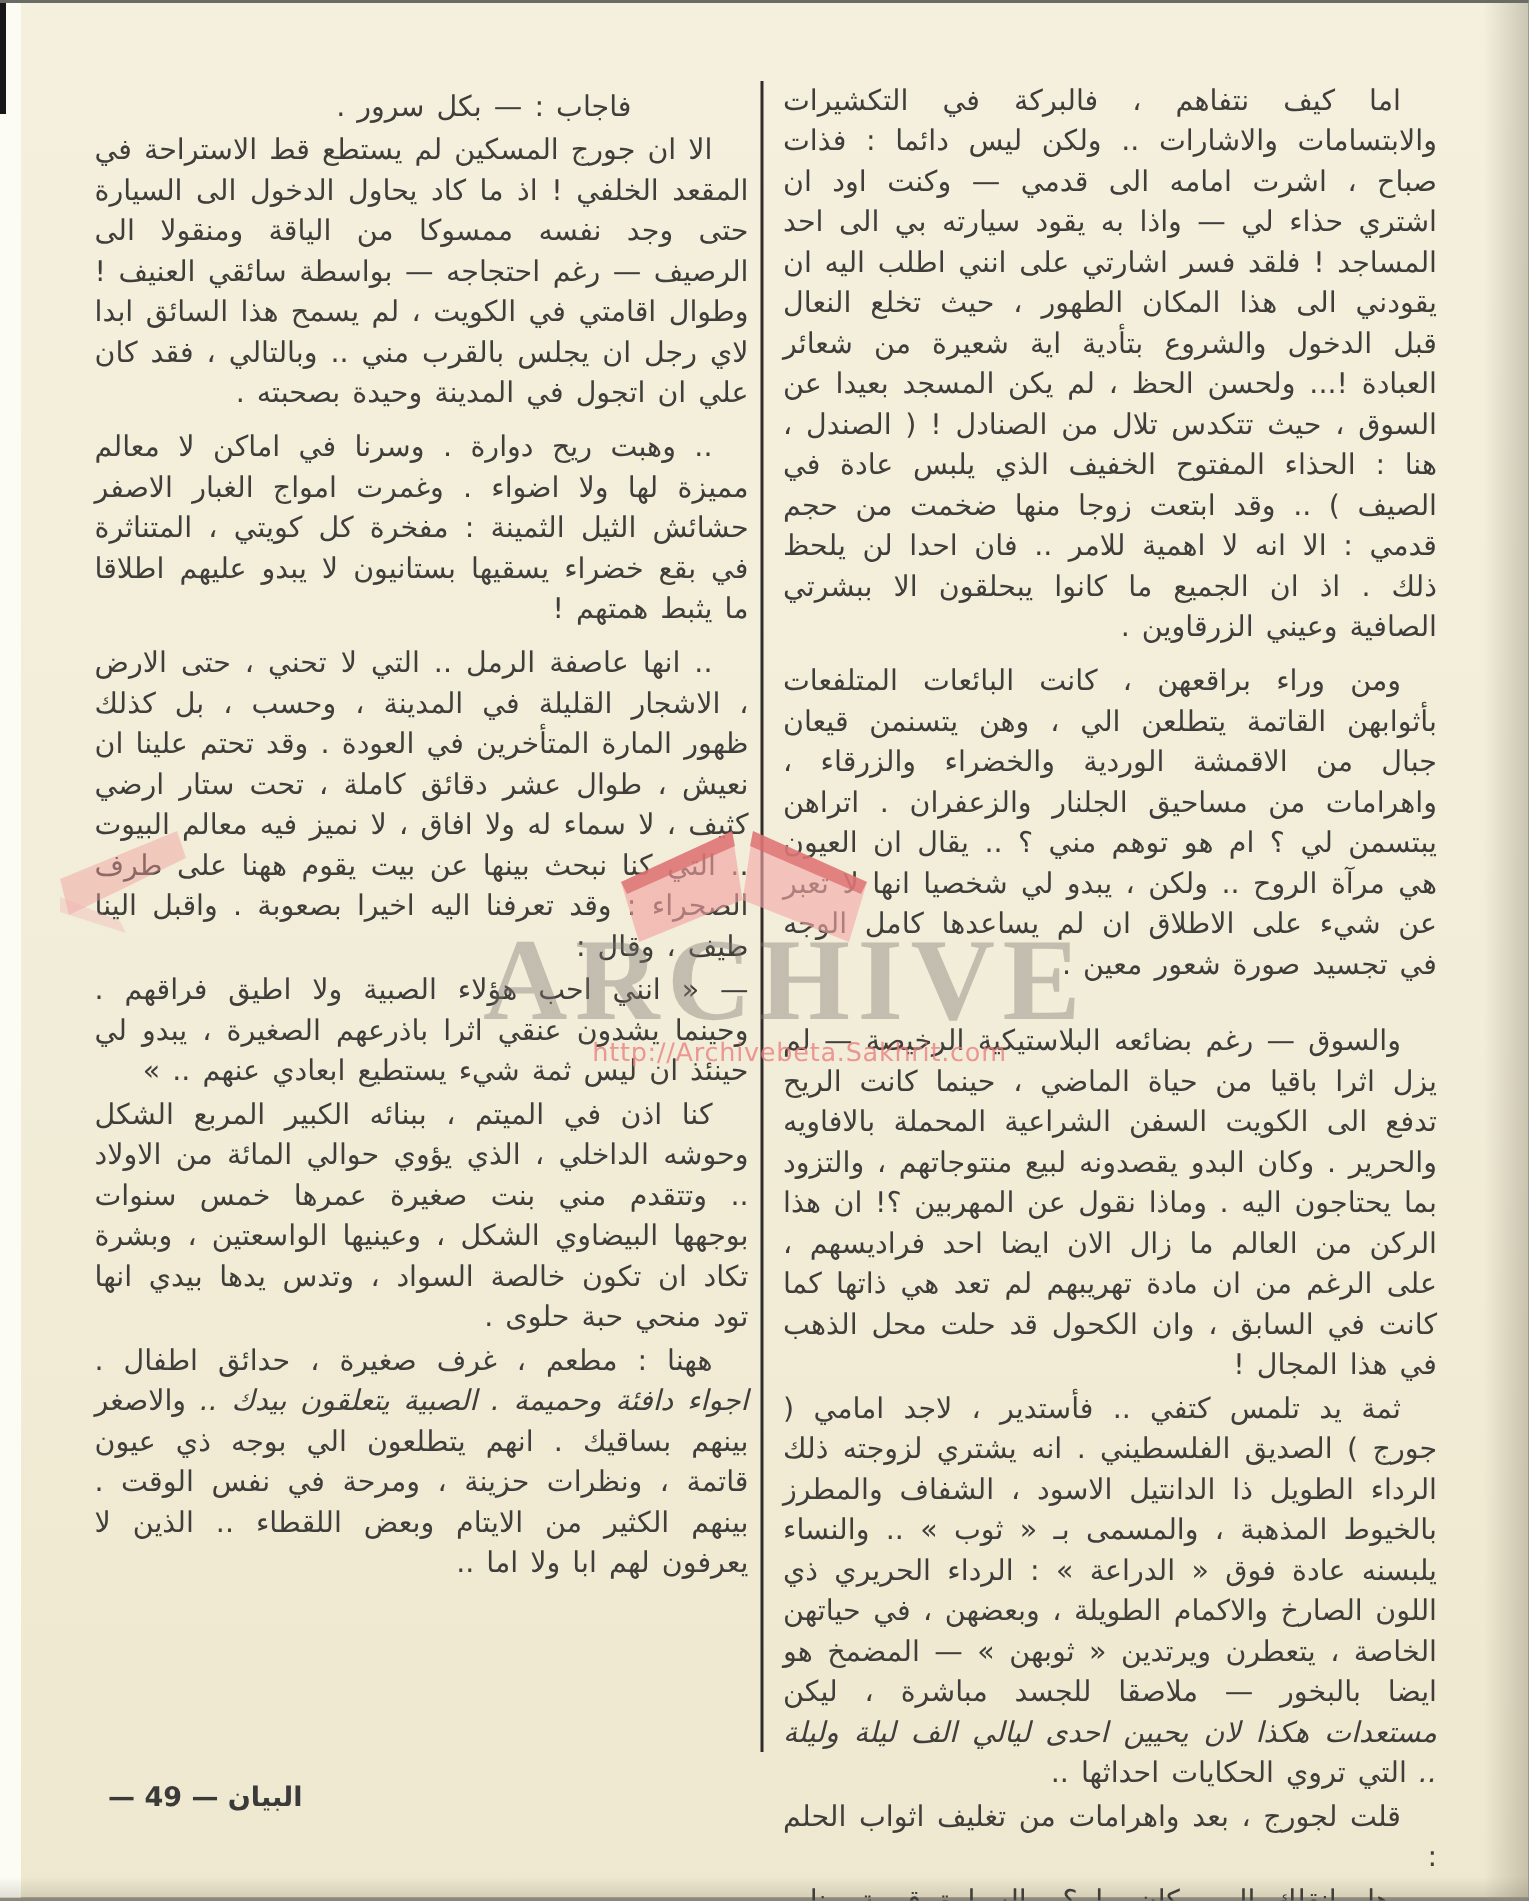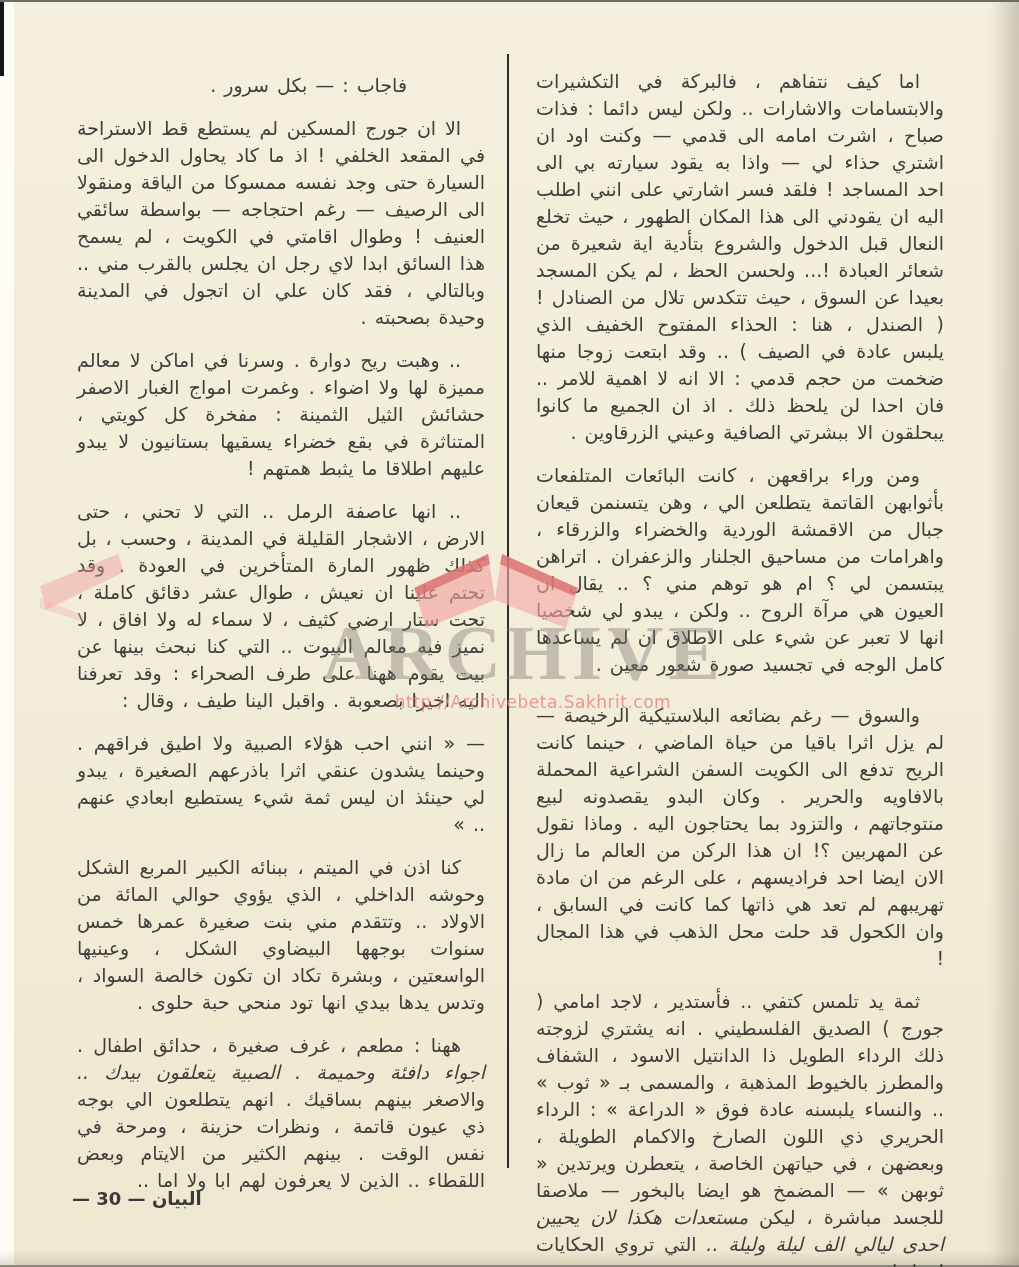--- a/index.html
+++ b/index.html
@@ -26,21 +26,21 @@
   .divider{position:absolute;left:507px;top:52px;width:2px;height:1114px;background:#2e2d2b;}
   
   .col{
     position:absolute;top:50px;width:440px;
     direction:rtl;text-align:justify;
     color:#3f3e3a;font-size:19px;line-height:27px;
     word-spacing:2px;
   }
   .col-right{left:520px;}
   .col-left{left:61px;top:54px;}
-  .para{margin:16px;text-indent:24px;}
+  .para{margin:2px;text-indent:24px;}
   .para.ind0{text-indent:0;}
   .para.ind-lg{text-indent:78px;}
   .para.gap-sm{margin-top:9px;}
   .para.gap-md{margin-top:24px;}
   .it{font-style:italic;}
   
   .footer{
     position:absolute;left:72px;top:1186px;
     direction:rtl;font-size:18px;font-weight:bold;color:#3a3a3a;
     letter-spacing:1px;
@@ -85,21 +85,21 @@
   <div class="col col-left">
       <p class="para ind-lg"><span>فاجاب : — بكل سرور .</span></p>
       <p class="para"><span>الا ان جورج المسكين لم يستطع قط الاستراحة في المقعد الخلفي ! اذ ما كاد يحاول الدخول الى السيارة حتى وجد نفسه ممسوكا من الياقة ومنقولا الى الرصيف — رغم احتجاجه — بواسطة سائقي العنيف ! وطوال اقامتي في الكويت ، لم يسمح هذا السائق ابدا لاي رجل ان يجلس بالقرب مني .. وبالتالي ، فقد كان علي ان اتجول في المدينة وحيدة بصحبته .</span></p>
       <p class="para gap-sm"><span>.. وهبت ريح دوارة . وسرنا في اماكن لا معالم مميزة لها ولا اضواء . وغمرت امواج الغبار الاصفر حشائش الثيل الثمينة : مفخرة كل كويتي ، المتناثرة في بقع خضراء يسقيها بستانيون لا يبدو عليهم اطلاقا ما يثبط همتهم !</span></p>
       <p class="para gap-sm"><span>.. انها عاصفة الرمل .. التي لا تحني ، حتى الارض ، الاشجار القليلة في المدينة ، وحسب ، بل كذلك ظهور المارة المتأخرين في العودة . وقد تحتم علينا ان نعيش ، طوال عشر دقائق كاملة ، تحت ستار ارضي كثيف ، لا سماء له ولا افاق ، لا نميز فيه معالم البيوت .. التي كنا نبحث بينها عن بيت يقوم ههنا على طرف الصحراء : وقد تعرفنا اليه اخيرا بصعوبة . واقبل الينا طيف ، وقال :</span></p>
       <p class="para ind0"><span>— « انني احب هؤلاء الصبية ولا اطيق فراقهم . وحينما يشدون عنقي اثرا باذرعهم الصغيرة ، يبدو لي حينئذ ان ليس ثمة شيء يستطيع ابعادي عنهم .. »</span></p>
       <p class="para"><span>كنا اذن في الميتم ، ببنائه الكبير المربع الشكل وحوشه الداخلي ، الذي يؤوي حوالي المائة من الاولاد .. وتتقدم مني بنت صغيرة عمرها خمس سنوات بوجهها البيضاوي الشكل ، وعينيها الواسعتين ، وبشرة تكاد ان تكون خالصة السواد ، وتدس يدها بيدي انها تود منحي حبة حلوى .</span></p>
       <p class="para"><span>ههنا : مطعم ، غرف صغيرة ، حدائق اطفال . </span><span class="it">اجواء دافئة وحميمة . الصبية يتعلقون بيدك ..</span><span> والاصغر بينهم بساقيك . انهم يتطلعون الي بوجه ذي عيون قاتمة ، ونظرات حزينة ، ومرحة في نفس الوقت . بينهم الكثير من الايتام وبعض اللقطاء .. الذين لا يعرفون لهم ابا ولا اما ..</span></p>
     </div>
 
-  <div class="footer">البيان — 30 —</div>
+  <div class="footer">البيان — 49 —</div>
 
   <div class="watermark">
     <svg class="wm-book" viewBox="0 0 176 100">
       <polygon points="6,40 80,6 87,52 18,80" fill="#f2a0a0" opacity="0.62"></polygon>
       <polygon points="170,40 94,6 87,52 158,80" fill="#f4a8a8" opacity="0.62"></polygon>
       <polygon points="6,40 80,6 82,16 10,48" fill="#d96a6a" opacity="0.72"></polygon>
       <polygon points="170,40 94,6 92,16 166,48" fill="#d96a6a" opacity="0.72"></polygon>
     </svg>
     <div class="wm-title">ARCHIVE</div>
     <div class="wm-url">http://Archivebeta.Sakhrit.com</div>

